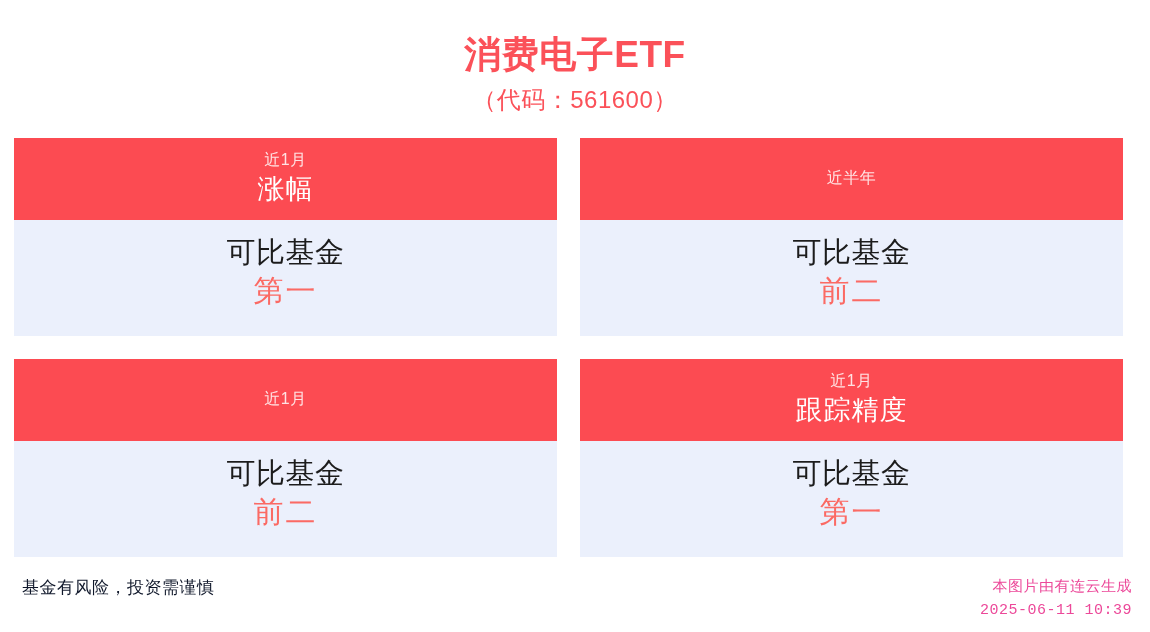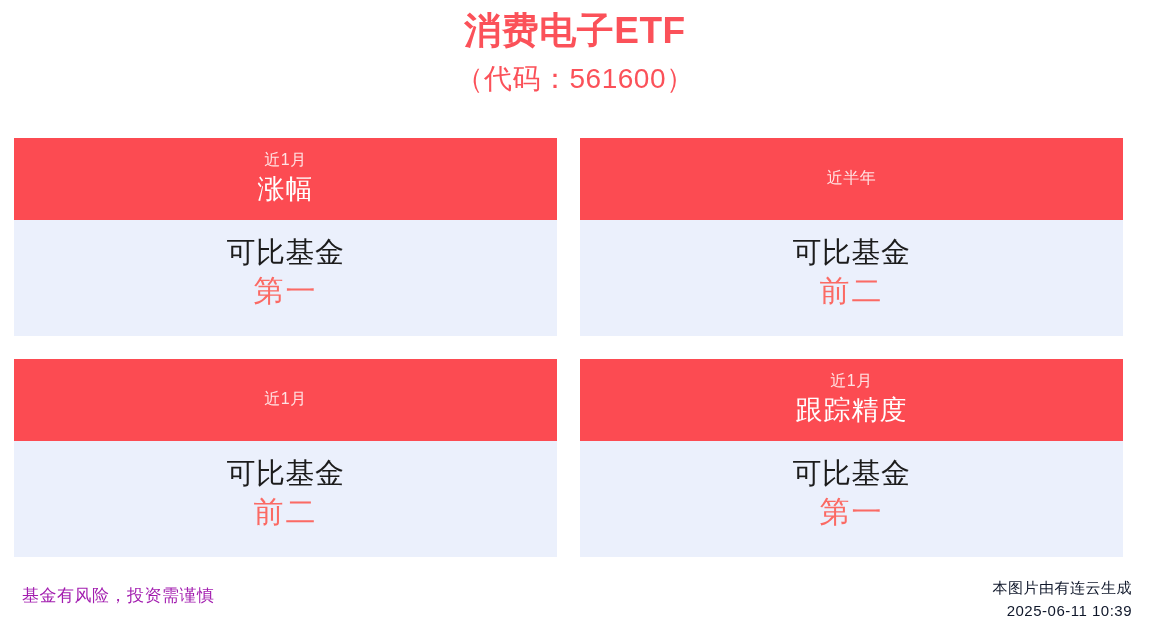--- a/index.html
+++ b/index.html
@@ -16,32 +16,32 @@
   }
   .page {
     width: 1150px;
     height: 632px;
     position: relative;
     box-sizing: border-box;
   }
 
   
   .header {
-    padding-top: 8px;
+    padding-top: 32px;
     text-align: center;
   }
   .title {
     font-size: 37px;
     font-weight: bold;
     color: #FB5159;
     line-height: 1.25;
     letter-spacing: 0.5px;
   }
   .subtitle {
-    font-size: 28px;
+    font-size: 24px;
     font-weight: normal;
     color: #FB5159;
     line-height: 1.35;
     margin-top: 6px;
     letter-spacing: 0.5px;
   }
 
   
   .grid {
     position: absolute;
@@ -114,34 +114,35 @@
     bottom: 0;
     height: 62px;
     padding: 0 18px 0 22px;
     box-sizing: border-box;
     display: flex;
     align-items: flex-end;
     justify-content: space-between;
   }
   .disclaimer {
     font-size: 17px;
-    color: #a21caf;
+    color: #0f172a;
     line-height: 1.4;
-    padding-bottom: 24px;
+    padding-bottom: 32px;
     letter-spacing: 0.5px;
   }
   .credit {
     text-align: right;
     padding-bottom: 10px;
   }
   .credit-line {
     font-size: 15px;
-    color: #0f172a;
+    color: #ec4899;
     line-height: 1.5;
     letter-spacing: 0.5px;
+    font-family: Liberation Mono, monospace;
   }
 </style>
 </head>
 <body>
 
 <div class="page">
 
   <div class="header">
     <div class="title">消费电子ETF</div>
     <div class="subtitle">（代码：561600）</div>

